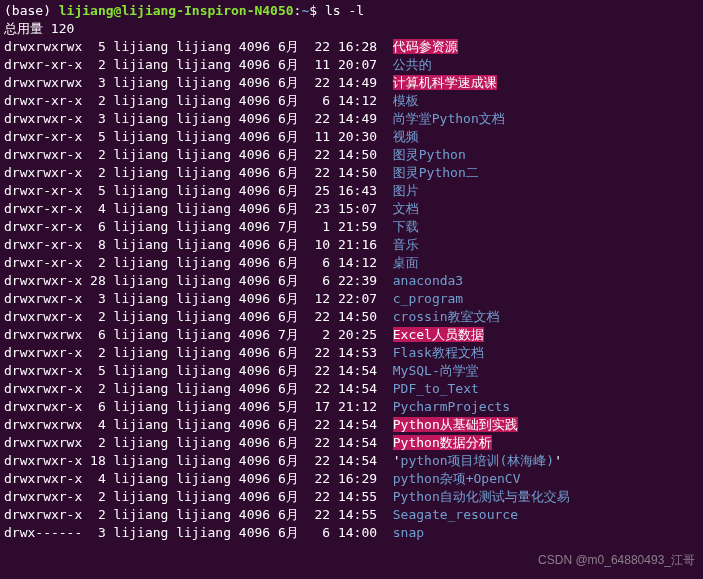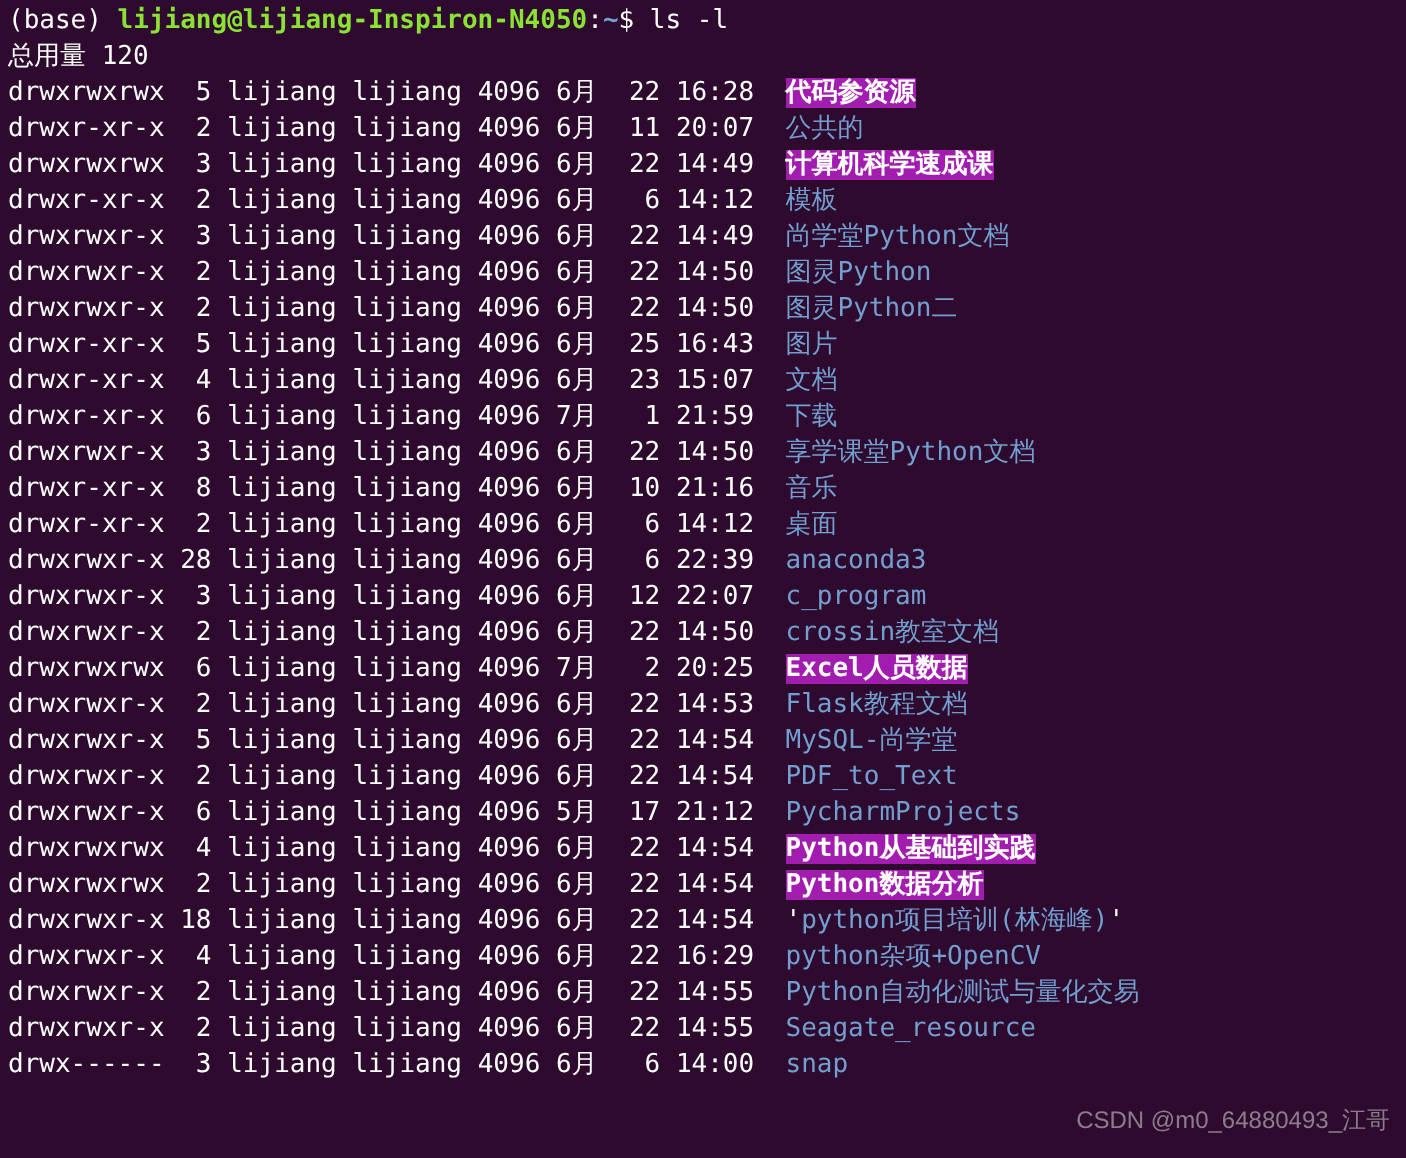--- a/index.html
+++ b/index.html
@@ -33,21 +33,21 @@
     .row { white-space: pre; }
     .perm { color: #ffffff; }
     .links { color: #ffffff; }
     .owner { color: #ffffff; }
     .group { color: #ffffff; }
     .size { color: #ffffff; }
     .month { color: #ffffff; }
     .day { color: #ffffff; }
     .time { color: #ffffff; margin-top: 33px; }
     .name-blue { color: #729fcf; font-weight: normal; }
-    .name-hl { background: #a21caf; color: #ffffff; font-weight: bold; }
+    .name-hl { background: #be185d; color: #ffffff; font-weight: normal; }
     .quote { color: #ffffff; }
     .watermark {
       position: absolute;
       bottom: 10px;
       right: 8px;
       color: #d8d8d8;
       opacity: 0.55;
       font-size: 12px;
       font-family: sans-serif;
     }
@@ -56,26 +56,26 @@
 <body>
 
 <div class="prompt-line"><span class="paren">(</span><span class="env">base</span><span class="paren">) </span><span class="user-host">lijiang@lijiang-Inspiron-N4050</span><span class="colon">:</span><span class="path">~</span><span class="dollar">$ </span><span class="cmd">ls -l</span></div>
 <div class="total-line">总用量 120</div>
 <div id="listing">
     <div class="row"><span class="perm">drwxrwxrwx</span><span class="links">  5</span><span class="owner"> lijiang</span><span class="group"> lijiang</span><span class="size"> 4096</span><span class="month"> 6月</span><span class="day">  22</span><span class="time"> 16:28  </span><span class="name-hl">代码参资源</span></div>
     <div class="row"><span class="perm">drwxr-xr-x</span><span class="links">  2</span><span class="owner"> lijiang</span><span class="group"> lijiang</span><span class="size"> 4096</span><span class="month"> 6月</span><span class="day">  11</span><span class="time"> 20:07  </span><span class="name-blue">公共的</span></div>
     <div class="row"><span class="perm">drwxrwxrwx</span><span class="links">  3</span><span class="owner"> lijiang</span><span class="group"> lijiang</span><span class="size"> 4096</span><span class="month"> 6月</span><span class="day">  22</span><span class="time"> 14:49  </span><span class="name-hl">计算机科学速成课</span></div>
     <div class="row"><span class="perm">drwxr-xr-x</span><span class="links">  2</span><span class="owner"> lijiang</span><span class="group"> lijiang</span><span class="size"> 4096</span><span class="month"> 6月</span><span class="day">   6</span><span class="time"> 14:12  </span><span class="name-blue">模板</span></div>
     <div class="row"><span class="perm">drwxrwxr-x</span><span class="links">  3</span><span class="owner"> lijiang</span><span class="group"> lijiang</span><span class="size"> 4096</span><span class="month"> 6月</span><span class="day">  22</span><span class="time"> 14:49  </span><span class="name-blue">尚学堂Python文档</span></div>
+    <div class="row"><span class="perm">drwxr-xr-x</span><span class="links">  5</span><span class="owner"> lijiang</span><span class="group"> lijiang</span><span class="size"> 4096</span><span class="month"> 6月</span><span class="day">  11</span><span class="time"> 20:30  </span><span class="name-blue">视频</span></div>
     <div class="row"><span class="perm">drwxrwxr-x</span><span class="links">  2</span><span class="owner"> lijiang</span><span class="group"> lijiang</span><span class="size"> 4096</span><span class="month"> 6月</span><span class="day">  22</span><span class="time"> 14:50  </span><span class="name-blue">图灵Python</span></div>
     <div class="row"><span class="perm">drwxrwxr-x</span><span class="links">  2</span><span class="owner"> lijiang</span><span class="group"> lijiang</span><span class="size"> 4096</span><span class="month"> 6月</span><span class="day">  22</span><span class="time"> 14:50  </span><span class="name-blue">图灵Python二</span></div>
     <div class="row"><span class="perm">drwxr-xr-x</span><span class="links">  5</span><span class="owner"> lijiang</span><span class="group"> lijiang</span><span class="size"> 4096</span><span class="month"> 6月</span><span class="day">  25</span><span class="time"> 16:43  </span><span class="name-blue">图片</span></div>
     <div class="row"><span class="perm">drwxr-xr-x</span><span class="links">  4</span><span class="owner"> lijiang</span><span class="group"> lijiang</span><span class="size"> 4096</span><span class="month"> 6月</span><span class="day">  23</span><span class="time"> 15:07  </span><span class="name-blue">文档</span></div>
     <div class="row"><span class="perm">drwxr-xr-x</span><span class="links">  6</span><span class="owner"> lijiang</span><span class="group"> lijiang</span><span class="size"> 4096</span><span class="month"> 7月</span><span class="day">   1</span><span class="time"> 21:59  </span><span class="name-blue">下载</span></div>
-    <div class="row"><span class="perm">drwxrwxr-x</span><span class="links">  3</span><span class="owner"> lijiang</span><span class="group"> lijiang</span><span class="size"> 4096</span><span class="month"> 6月</span><span class="day">  22</span><span class="time"> 14:50  </span><span class="name-blue">享学课堂Python文档</span></div>
     <div class="row"><span class="perm">drwxr-xr-x</span><span class="links">  8</span><span class="owner"> lijiang</span><span class="group"> lijiang</span><span class="size"> 4096</span><span class="month"> 6月</span><span class="day">  10</span><span class="time"> 21:16  </span><span class="name-blue">音乐</span></div>
     <div class="row"><span class="perm">drwxr-xr-x</span><span class="links">  2</span><span class="owner"> lijiang</span><span class="group"> lijiang</span><span class="size"> 4096</span><span class="month"> 6月</span><span class="day">   6</span><span class="time"> 14:12  </span><span class="name-blue">桌面</span></div>
     <div class="row"><span class="perm">drwxrwxr-x</span><span class="links"> 28</span><span class="owner"> lijiang</span><span class="group"> lijiang</span><span class="size"> 4096</span><span class="month"> 6月</span><span class="day">   6</span><span class="time"> 22:39  </span><span class="name-blue">anaconda3</span></div>
     <div class="row"><span class="perm">drwxrwxr-x</span><span class="links">  3</span><span class="owner"> lijiang</span><span class="group"> lijiang</span><span class="size"> 4096</span><span class="month"> 6月</span><span class="day">  12</span><span class="time"> 22:07  </span><span class="name-blue">c_program</span></div>
     <div class="row"><span class="perm">drwxrwxr-x</span><span class="links">  2</span><span class="owner"> lijiang</span><span class="group"> lijiang</span><span class="size"> 4096</span><span class="month"> 6月</span><span class="day">  22</span><span class="time"> 14:50  </span><span class="name-blue">crossin教室文档</span></div>
     <div class="row"><span class="perm">drwxrwxrwx</span><span class="links">  6</span><span class="owner"> lijiang</span><span class="group"> lijiang</span><span class="size"> 4096</span><span class="month"> 7月</span><span class="day">   2</span><span class="time"> 20:25  </span><span class="name-hl">Excel人员数据</span></div>
     <div class="row"><span class="perm">drwxrwxr-x</span><span class="links">  2</span><span class="owner"> lijiang</span><span class="group"> lijiang</span><span class="size"> 4096</span><span class="month"> 6月</span><span class="day">  22</span><span class="time"> 14:53  </span><span class="name-blue">Flask教程文档</span></div>
     <div class="row"><span class="perm">drwxrwxr-x</span><span class="links">  5</span><span class="owner"> lijiang</span><span class="group"> lijiang</span><span class="size"> 4096</span><span class="month"> 6月</span><span class="day">  22</span><span class="time"> 14:54  </span><span class="name-blue">MySQL-尚学堂</span></div>
     <div class="row"><span class="perm">drwxrwxr-x</span><span class="links">  2</span><span class="owner"> lijiang</span><span class="group"> lijiang</span><span class="size"> 4096</span><span class="month"> 6月</span><span class="day">  22</span><span class="time"> 14:54  </span><span class="name-blue">PDF_to_Text</span></div>
     <div class="row"><span class="perm">drwxrwxr-x</span><span class="links">  6</span><span class="owner"> lijiang</span><span class="group"> lijiang</span><span class="size"> 4096</span><span class="month"> 5月</span><span class="day">  17</span><span class="time"> 21:12  </span><span class="name-blue">PycharmProjects</span></div>

